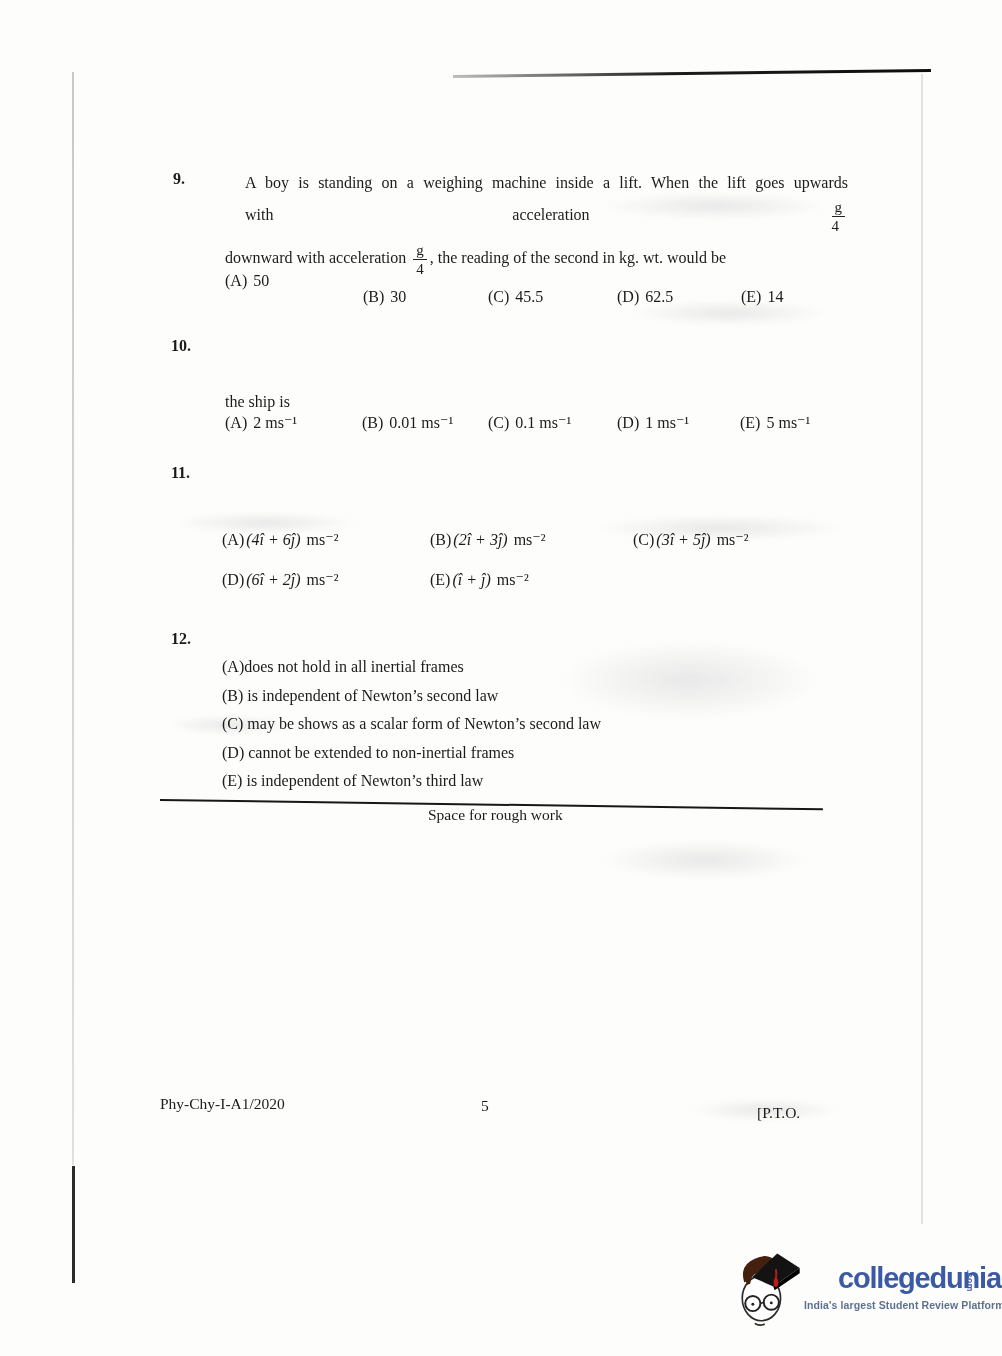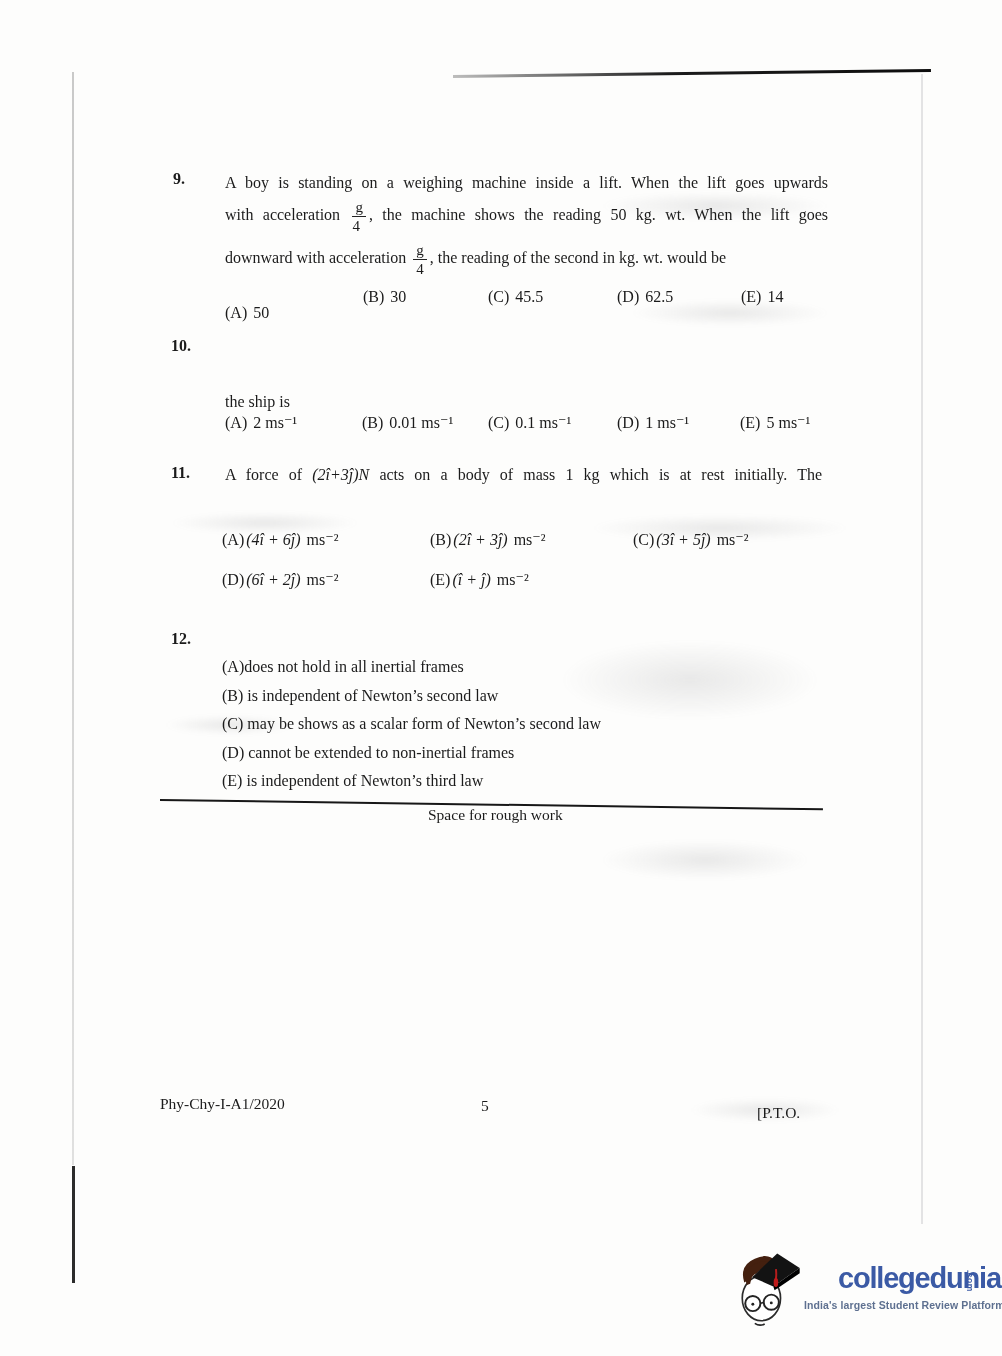--- a/index.html
+++ b/index.html
@@ -19,21 +19,21 @@
   .edge-left-dark { left:72px; top:1166px; width:3px; height:117px; background:#2b2b2b; }
   .edge-right { left:921px; top:74px; width:2px; height:1150px; background:rgba(195,195,200,.45); }
   
   .smudge { position:absolute; border-radius:50%;
     background:radial-gradient(ellipse, rgba(110,110,115,.14), rgba(110,110,115,0) 70%);
     filter:blur(2px); pointer-events:none; }
   
   .question { position:absolute; left:165px; width:680px; }
   .qnum { position:absolute; font-weight:bold; font-size:16px; }
   .qline { position:absolute; font-size:16px; line-height:26px; }
-  .just { text-align:justify; text-align-last:justify; }
+  .just { text-align:justify; text-align-last:justify;margin-left:20px; }
   .opt { position:absolute; font-size:16px; white-space:nowrap; }
   .olabel { margin-right:6px; }
   .olabel-tight { margin-right:2px; }
   .vec { font-style:italic; }
   .unit { margin-left:6px; }
   .frac { display:inline-block; vertical-align:middle; text-align:center;
     font-size:15px; line-height:1.08; margin:0 3px; }
   .frac .fn { display:block; padding:0 3px 1px; border-bottom:1.3px solid #222; }
   .frac .fd { display:block; padding-top:1px; }
   
@@ -71,52 +71,47 @@
   <div class="smudge" style="left:600px;top:840px;width:210px;height:40px"></div>
   <div class="smudge" style="left:690px;top:1098px;width:150px;height:24px"></div>
 
   <section class="question" style="top:168px;height:160px">
     <span class="qnum" style="left:8px;top:2px">9.</span>
     <div class="qline just" style="left:60px;top:2px;width:603px">
       <span>A boy is standing on a weighing machine inside a lift. When the lift goes upwards</span>
     </div>
     <div class="qline just" style="left:60px;top:31px;width:603px">
       <span>with acceleration</span>
-      <span class="frac"><span class="fn">g</span><span class="fd">4</span></span><span>, the machine shows the reading 50 kg. wt. When the lift goes</span>
+      <span class="frac"><span class="fn">g</span><span class="fd">4</span></span>
     </div>
     <div class="qline" style="left:60px;top:74px;width:615px">
       <span>downward with acceleration</span>
       <span class="frac"><span class="fn">g</span><span class="fd">4</span></span><span>, the reading of the second in kg. wt. would be</span>
     </div>
-    <span class="opt" style="left:60px;top:136px"><span class="olabel">(A)</span><span>50</span></span>
+    <span class="opt" style="left:60px;top:104px"><span class="olabel">(A)</span><span>50</span></span>
     <span class="opt" style="left:198px;top:120px"><span class="olabel">(B)</span><span>30</span></span>
     <span class="opt" style="left:323px;top:120px"><span class="olabel">(C)</span><span>45.5</span></span>
     <span class="opt" style="left:452px;top:120px"><span class="olabel">(D)</span><span>62.5</span></span>
     <span class="opt" style="left:576px;top:120px"><span class="olabel">(E)</span><span>14</span></span>
   </section>
 
   <section class="question" style="top:335px;height:110px">
     <span class="qnum" style="left:6px;top:2px">10.</span>
     <div class="qline" style="left:60px;top:54px;width:598px">
       <span>the ship is</span>
     </div>
     <span class="opt" style="left:60px;top:78px"><span class="olabel">(A)</span><span>2 ms⁻¹</span></span>
     <span class="opt" style="left:197px;top:78px"><span class="olabel">(B)</span><span>0.01 ms⁻¹</span></span>
     <span class="opt" style="left:323px;top:78px"><span class="olabel">(C)</span><span>0.1 ms⁻¹</span></span>
     <span class="opt" style="left:452px;top:78px"><span class="olabel">(D)</span><span>1 ms⁻¹</span></span>
     <span class="opt" style="left:575px;top:78px"><span class="olabel">(E)</span><span>5 ms⁻¹</span></span>
   </section>
 
   <section class="question" style="top:460px;height:150px">
     <span class="qnum" style="left:6px;top:4px">11.</span>
-    <div class="qline just" style="left:60px;top:2px;width:597px">
-      <span>A force of</span>
-      <span class="vec">(2î+3ĵ)N</span>
-      <span>acts on a body of mass 1 kg which is at rest initially. The</span>
-    </div>
     <span class="opt" style="left:57px;top:70px"><span class="olabel-tight">(A)</span><span class="vec">(4î + 6ĵ)</span><span class="unit">ms⁻²</span></span>
     <span class="opt" style="left:265px;top:70px"><span class="olabel-tight">(B)</span><span class="vec">(2î + 3ĵ)</span><span class="unit">ms⁻²</span></span>
     <span class="opt" style="left:468px;top:70px"><span class="olabel-tight">(C)</span><span class="vec">(3î + 5ĵ)</span><span class="unit">ms⁻²</span></span>
     <span class="opt" style="left:57px;top:110px"><span class="olabel-tight">(D)</span><span class="vec">(6î + 2ĵ)</span><span class="unit">ms⁻²</span></span>
     <span class="opt" style="left:265px;top:110px"><span class="olabel-tight">(E)</span><span class="vec">(î + ĵ)</span><span class="unit">ms⁻²</span></span>
   </section>
 
   <section class="question" style="top:628px;height:170px">
     <span class="qnum" style="left:6px;top:2px">12.</span>
     <span class="opt" style="left:57px;top:30px">(A)does not hold in all inertial frames</span>

